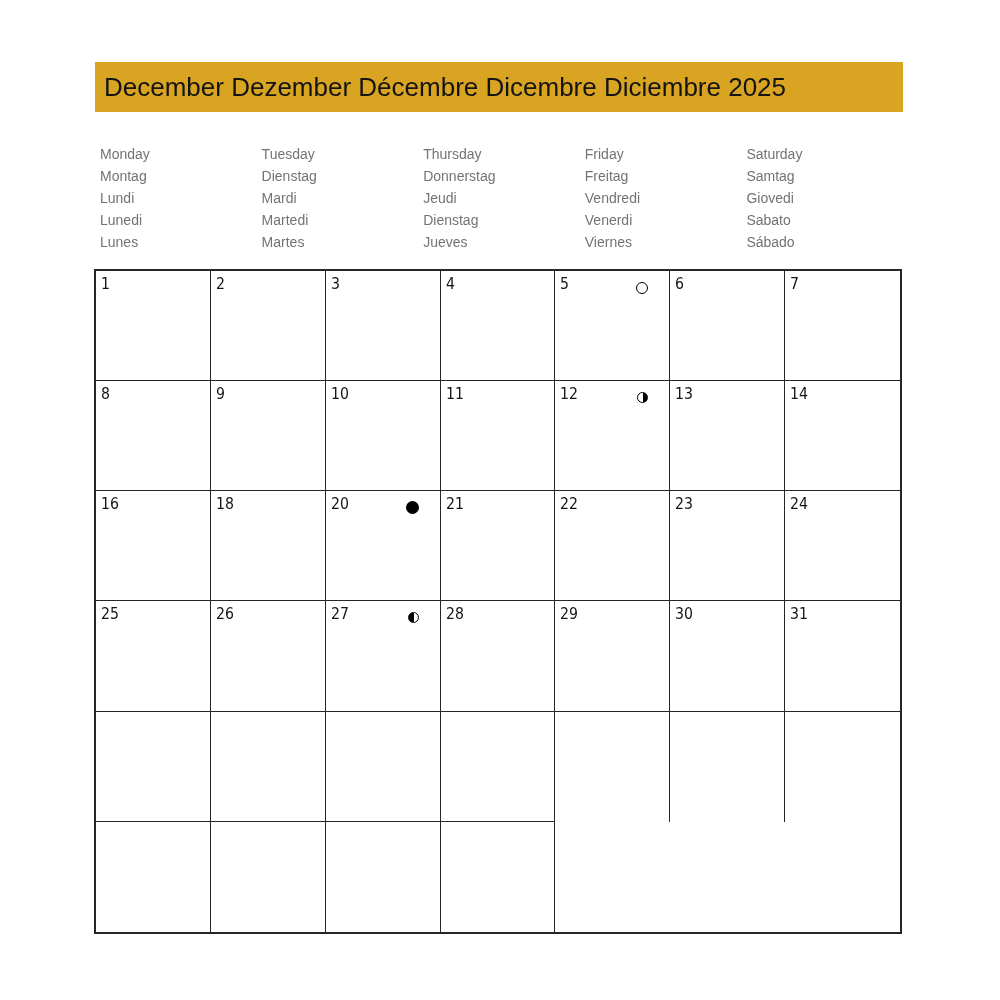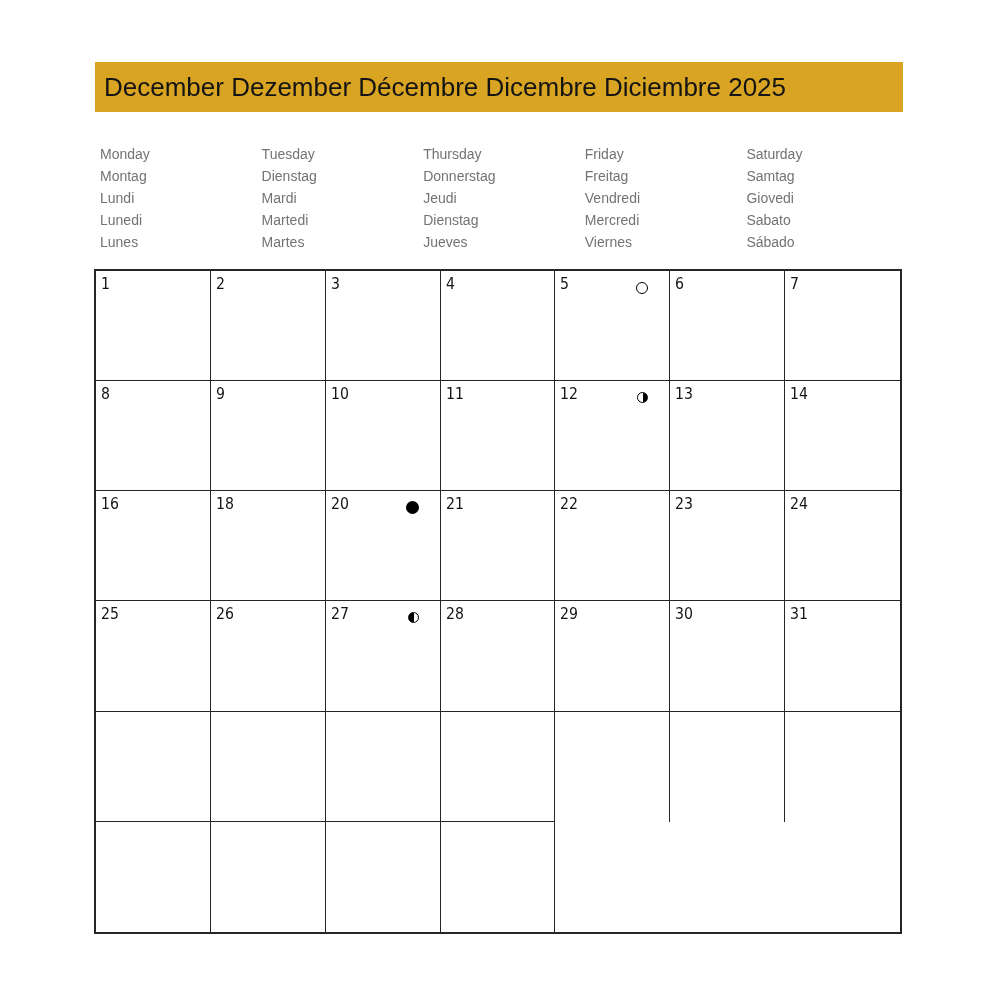--- a/index.html
+++ b/index.html
@@ -118,21 +118,21 @@
         <div>Thursday</div>
         <div>Donnerstag</div>
         <div>Jeudi</div>
         <div>Dienstag</div>
         <div>Jueves</div>
       </div>
       <div class="weekday-col">
         <div>Friday</div>
         <div>Freitag</div>
         <div>Vendredi</div>
-        <div>Mercredi</div>
+        <div>Venerdi</div>
         <div>Viernes</div>
       </div>
       <div class="weekday-col">
         <div>Saturday</div>
         <div>Samtag</div>
         <div>Giovedi</div>
         <div>Sabato</div>
         <div>Sábado</div>
       </div>
     </div>

